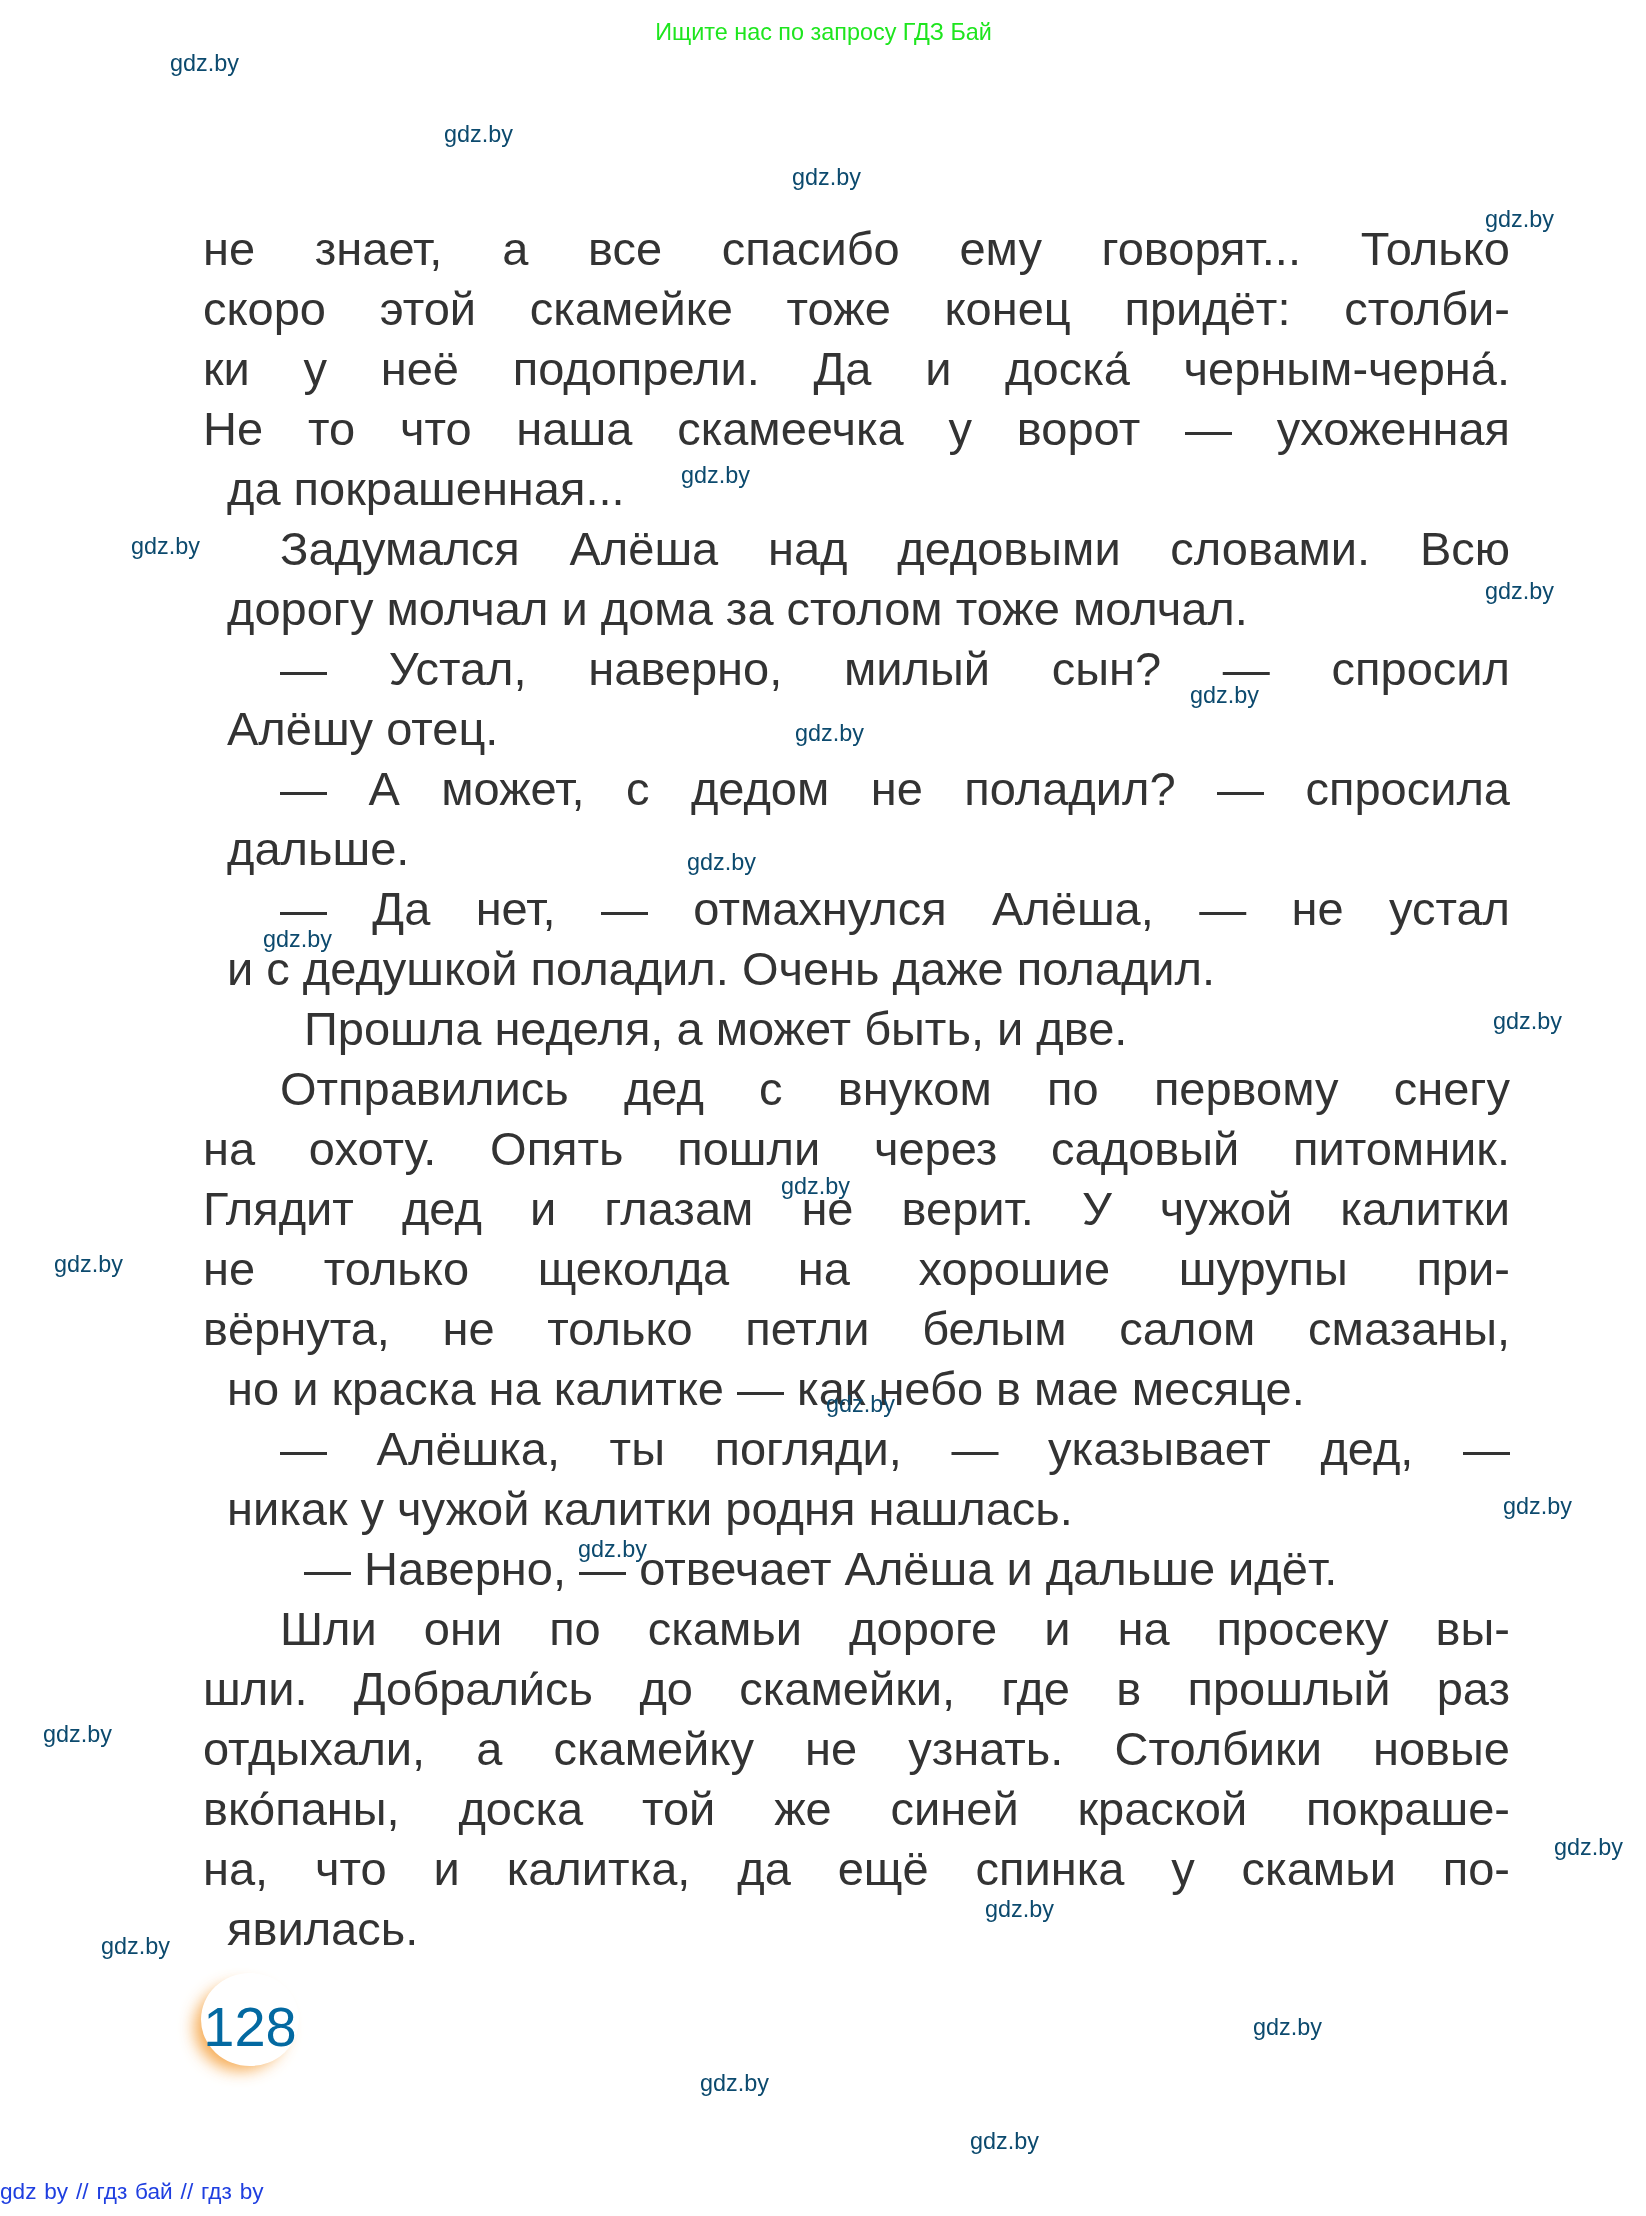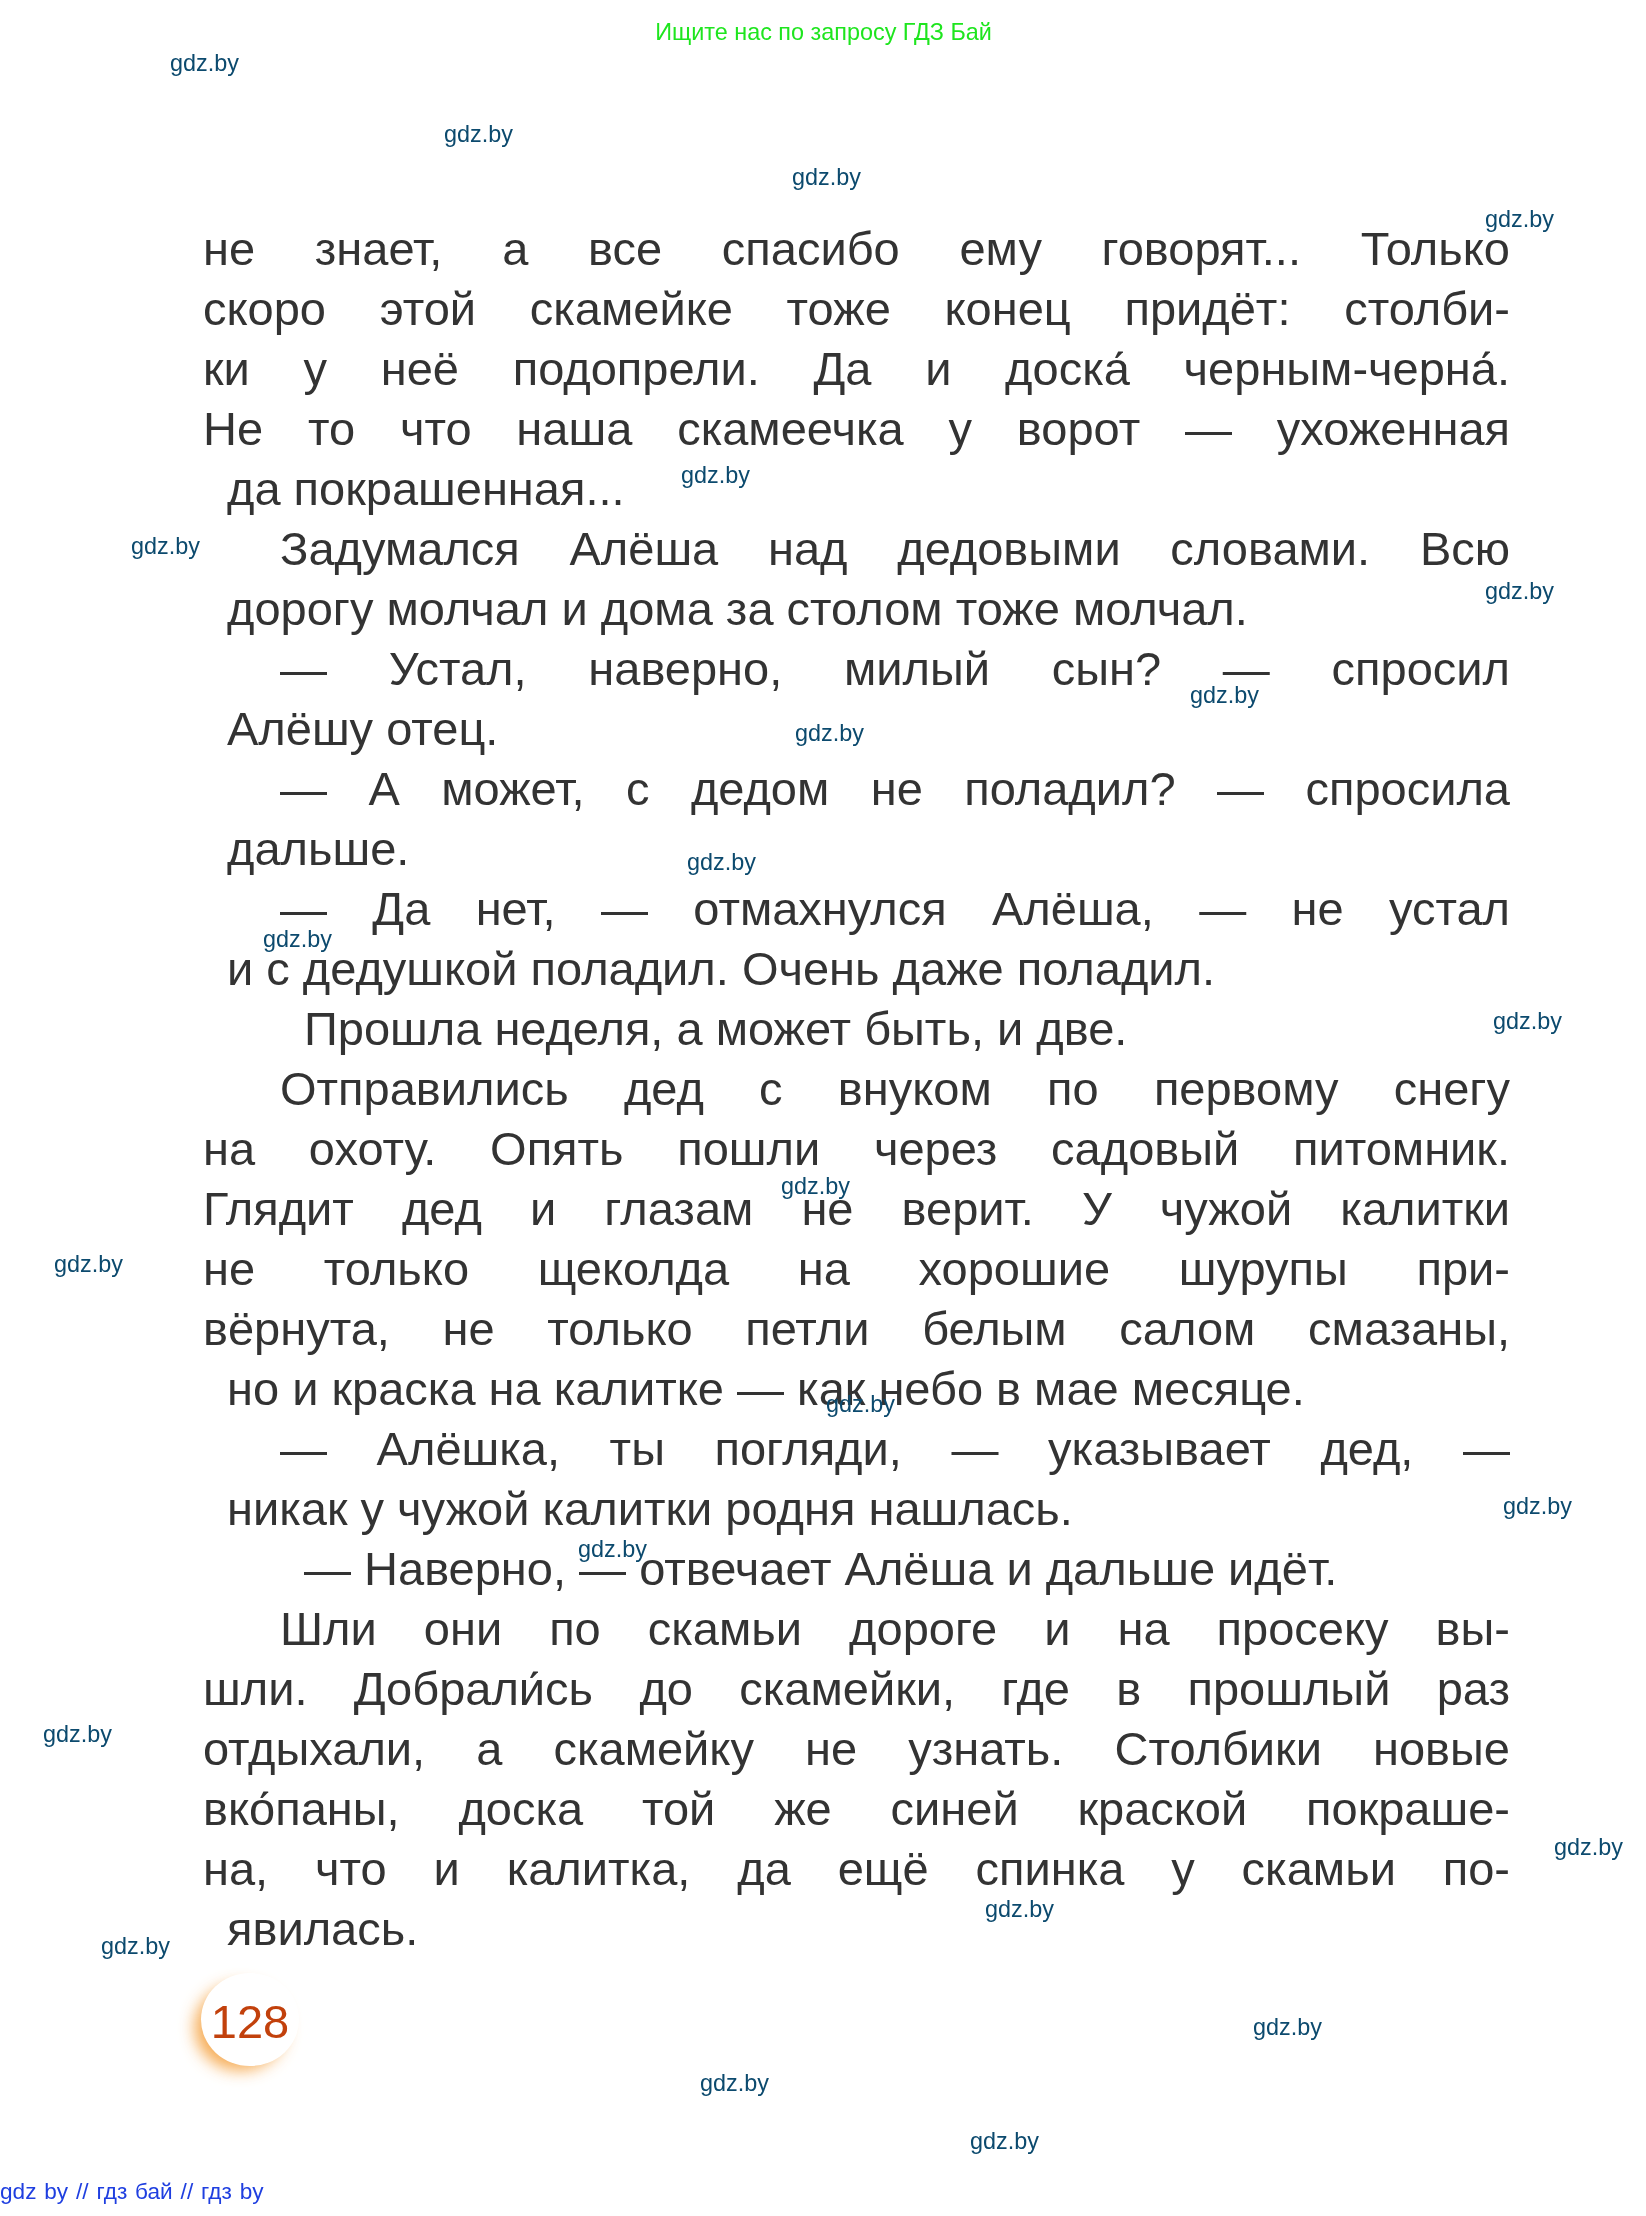--- a/index.html
+++ b/index.html
@@ -20,21 +20,21 @@
     position: absolute; font-family: "Liberation Sans", sans-serif;
     font-size: 23.4px; color: #0c4a6e; white-space: nowrap;
   }
   .page-badge {
     position: absolute; left: 201px; top: 1973px; width: 98px; height: 93px;
     border-radius: 50%; background: #ffffff;
     box-shadow: -9.7px 8px 14.5px -3.2px rgba(245,160,60,0.85);
   }
   .page-number {
     position: absolute; left: 0; right: 0; top: 21px; text-align: center;
-    font-family: "Liberation Sans", sans-serif; font-size: 47px; color: #c2410c;
+    font-family: "Liberation Sans", sans-serif; font-size: 56px; color: #0369a1;
   }
   .footer {
     position: absolute; left: 0; width: 1647px; top: 2179px; text-align: left;
     font-family: "Liberation Sans", sans-serif; font-size: 22.6px; color: #1f3fe0;
     word-spacing: 1.6px;
   }
 </style>
 </head>
 <body>
 

